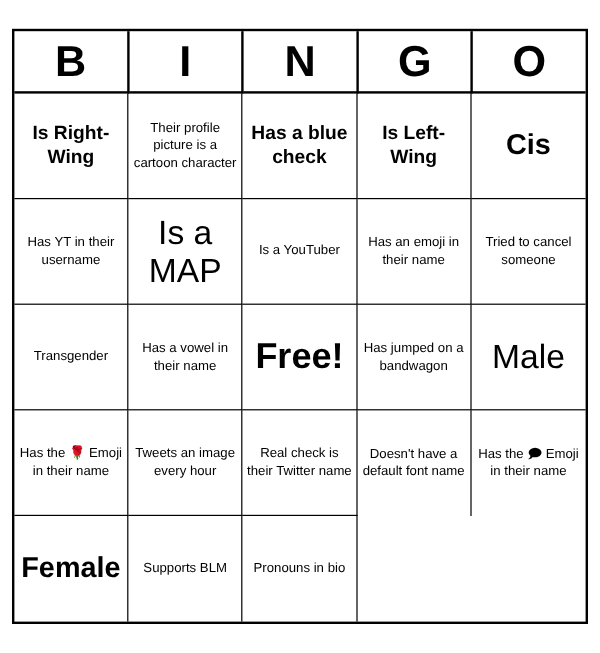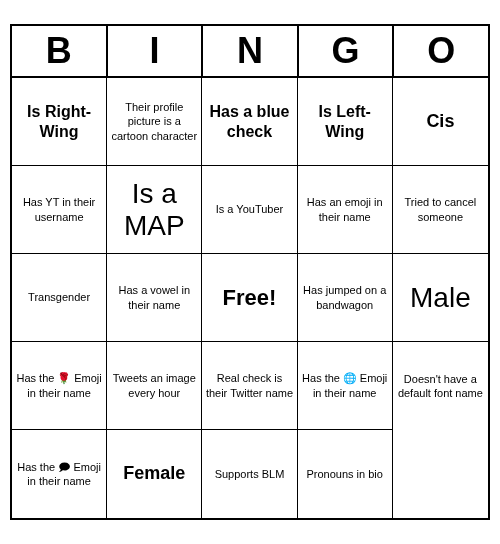--- a/index.html
+++ b/index.html
@@ -50,35 +50,35 @@
       border-right: none;
     }
     .bingo-cell:nth-last-child(-n+5) {
       border-bottom: none;
     }
     .cell-text {
       font-size: 11px;
       line-height: 1.3;
     }
     .cell-text-large {
-      font-size: 18px;
+      font-size: 24px;
       font-weight: bold;
       line-height: 1.2;
     }
     .cell-text-medium {
       font-size: 16px;
       font-weight: bold;
       line-height: 1.2;
     }
     .cell-text-xlarge {
       font-size: 28px;
       font-weight: normal;
     }
     .free-cell {
-      font-size: 22px;
+      font-size: 30px;
       font-weight: bold;
     }
   </style>
 </head>
 <body>
 
 <div class="bingo-card">
   <div class="bingo-header">
   <div class="bingo-header-cell">B</div>
       <div class="bingo-header-cell">I</div>
@@ -135,23 +135,20 @@
       <div class="bingo-cell">
         <span class="cell-text">Has the 🌹 Emoji in their name</span>
       </div>
       <div class="bingo-cell">
         <span class="cell-text">Tweets an image every hour</span>
       </div>
       <div class="bingo-cell">
         <span class="cell-text">Real check is their Twitter name</span>
       </div>
       <div class="bingo-cell">
-        <span class="cell-text">Has the 🌐 Emoji in their name</span>
-      </div>
-      <div class="bingo-cell">
         <span class="cell-text">Doesn't have a default font name</span>
       </div>
       <div class="bingo-cell">
         <span class="cell-text">Has the 🗩 Emoji in their name</span>
       </div>
       <div class="bingo-cell">
         <span class="cell-text-large">Female</span>
       </div>
       <div class="bingo-cell">
         <span class="cell-text">Supports BLM</span>

